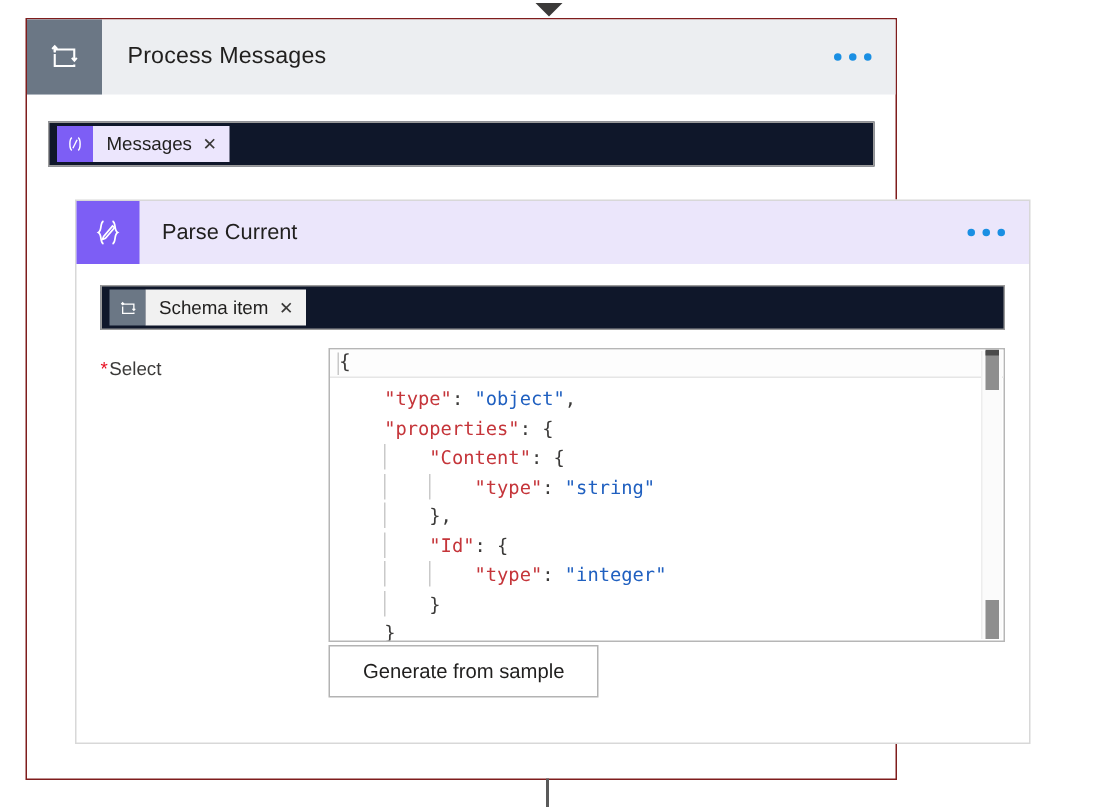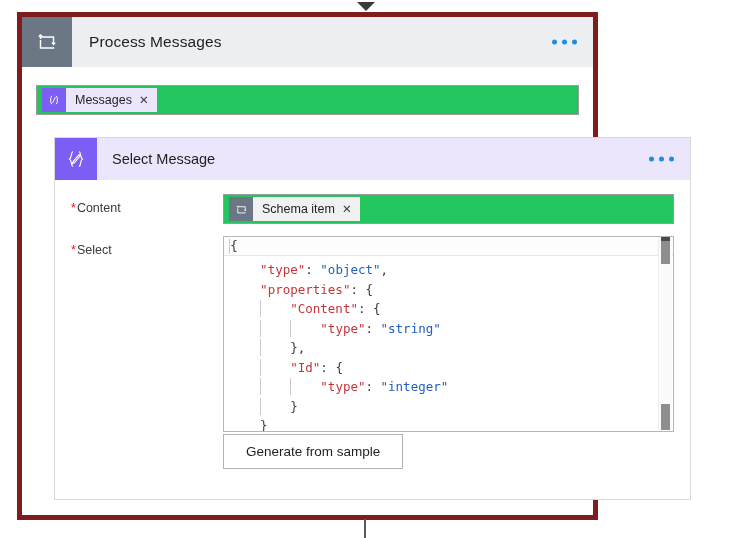--- a/index.html
+++ b/index.html
@@ -32,21 +32,21 @@
   }
 
   
   .outer-card {
     position: absolute;
     left: 17px;
     top: 12px;
     width: 581px;
     height: 508px;
     background: #ffffff;
-    border: 5px solid #7f1d1d;
+    border: 1px solid #7f1d1d;
     box-sizing: border-box;
   }
 
   .outer-header {
     position: relative;
     height: 50px;
     background: #eceef1;
     display: flex;
     align-items: center;
   }
@@ -96,21 +96,21 @@
   .req-star {
     color: #e81123;
     font-size: 12.5px;
     margin-right: 1px;
     vertical-align: text-top;
   }
 
   
   .token-input {
     border: 1px solid #9a9a9a;
-    background: #22c55e;
+    background: #0f172a;
     height: 30px;
     display: flex;
     align-items: center;
     padding: 0 0 0 5px;
     box-sizing: border-box;
   }
   .token {
     display: inline-flex;
     align-items: center;
     height: 24px;
@@ -350,34 +350,31 @@
     <div class="inner-card">
 
       <div class="inner-header">
         <div class="inner-icon-box">
           <svg width="22" height="22" viewBox="0 0 22 22" aria-hidden="true">
             <path d="M8 3.4 C5.4 4.6 7.2 9.6 4.6 11 C7.2 12.4 5.4 17.4 8 18.6" fill="none" stroke="#ffffff" stroke-width="1.15"></path>
             <path d="M14 3.4 C16.6 4.6 14.8 9.6 17.4 11 C14.8 12.4 16.6 17.4 14 18.6" fill="none" stroke="#ffffff" stroke-width="1.15"></path>
             <path d="M14.1 6.6 L8.1 13.6 L7.3 15.6 L9.3 14.8 L15.3 7.8 Z" fill="none" stroke="#ffffff" stroke-width="1.15"></path>
           </svg>
         </div>
-        <div class="inner-title">Select Message</div>
+        <div class="inner-title">Parse Current</div>
         <div class="ellipsis">
           <i></i>
             <i></i>
             <i></i>
         </div>
       </div>
 
       <div class="inner-body">
 
         <div class="field-row">
-          <div class="field-label">
-            <span class="req-star">*</span><span>Content</span>
-          </div>
           <div class="field-control">
             <div class="token-input">
               <span class="token">
                 <span class="token-icon slate">
                   <svg width="13" height="13" viewBox="0 0 16 16" aria-hidden="true">
                     <path d="M3.4 5.6 V4.6 H12.6 V9.4" fill="none" stroke="#ffffff" stroke-width="1.1"></path>
                     <path d="M12.6 11.4 V12.2 H3.4 V6.6" fill="none" stroke="#ffffff" stroke-width="1.1"></path>
                     <path d="M2.3 4.7 L3.4 3.5 L4.5 4.7" fill="none" stroke="#ffffff" stroke-width="1.1"></path>
                     <path d="M11.5 8.4 L12.6 9.7 L13.7 8.4" fill="none" stroke="#ffffff" stroke-width="1.1"></path>
                   </svg>

